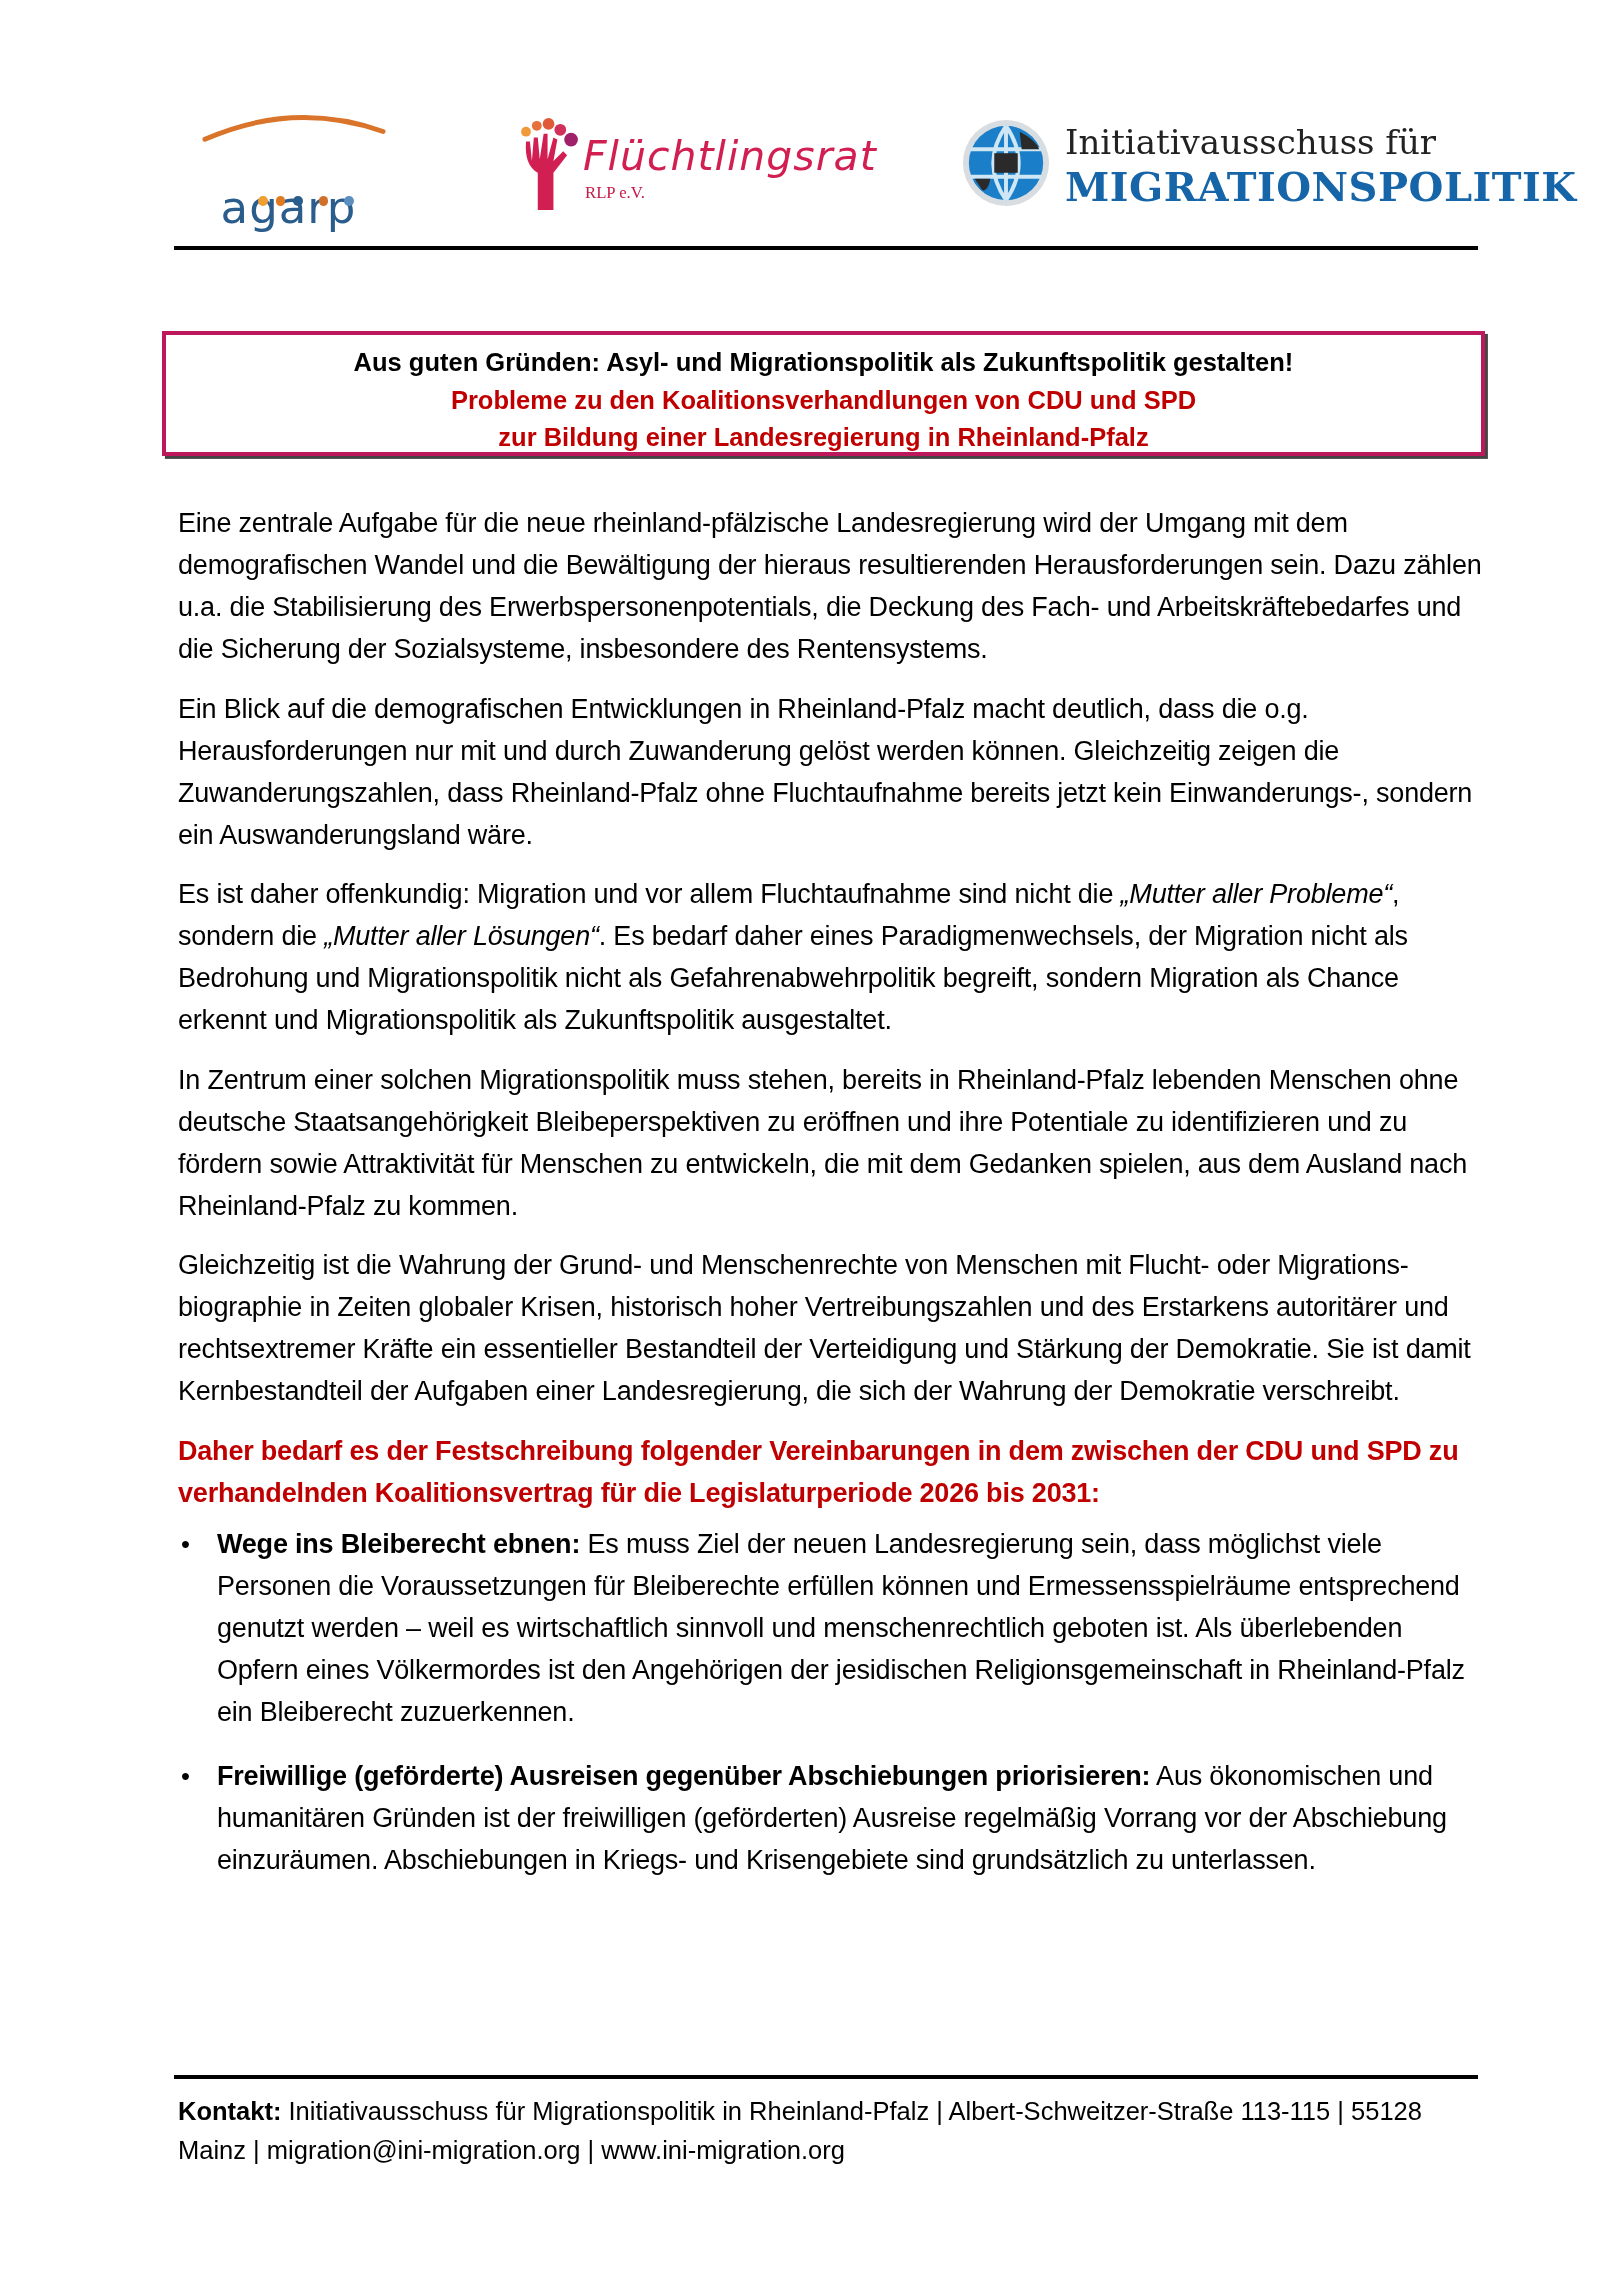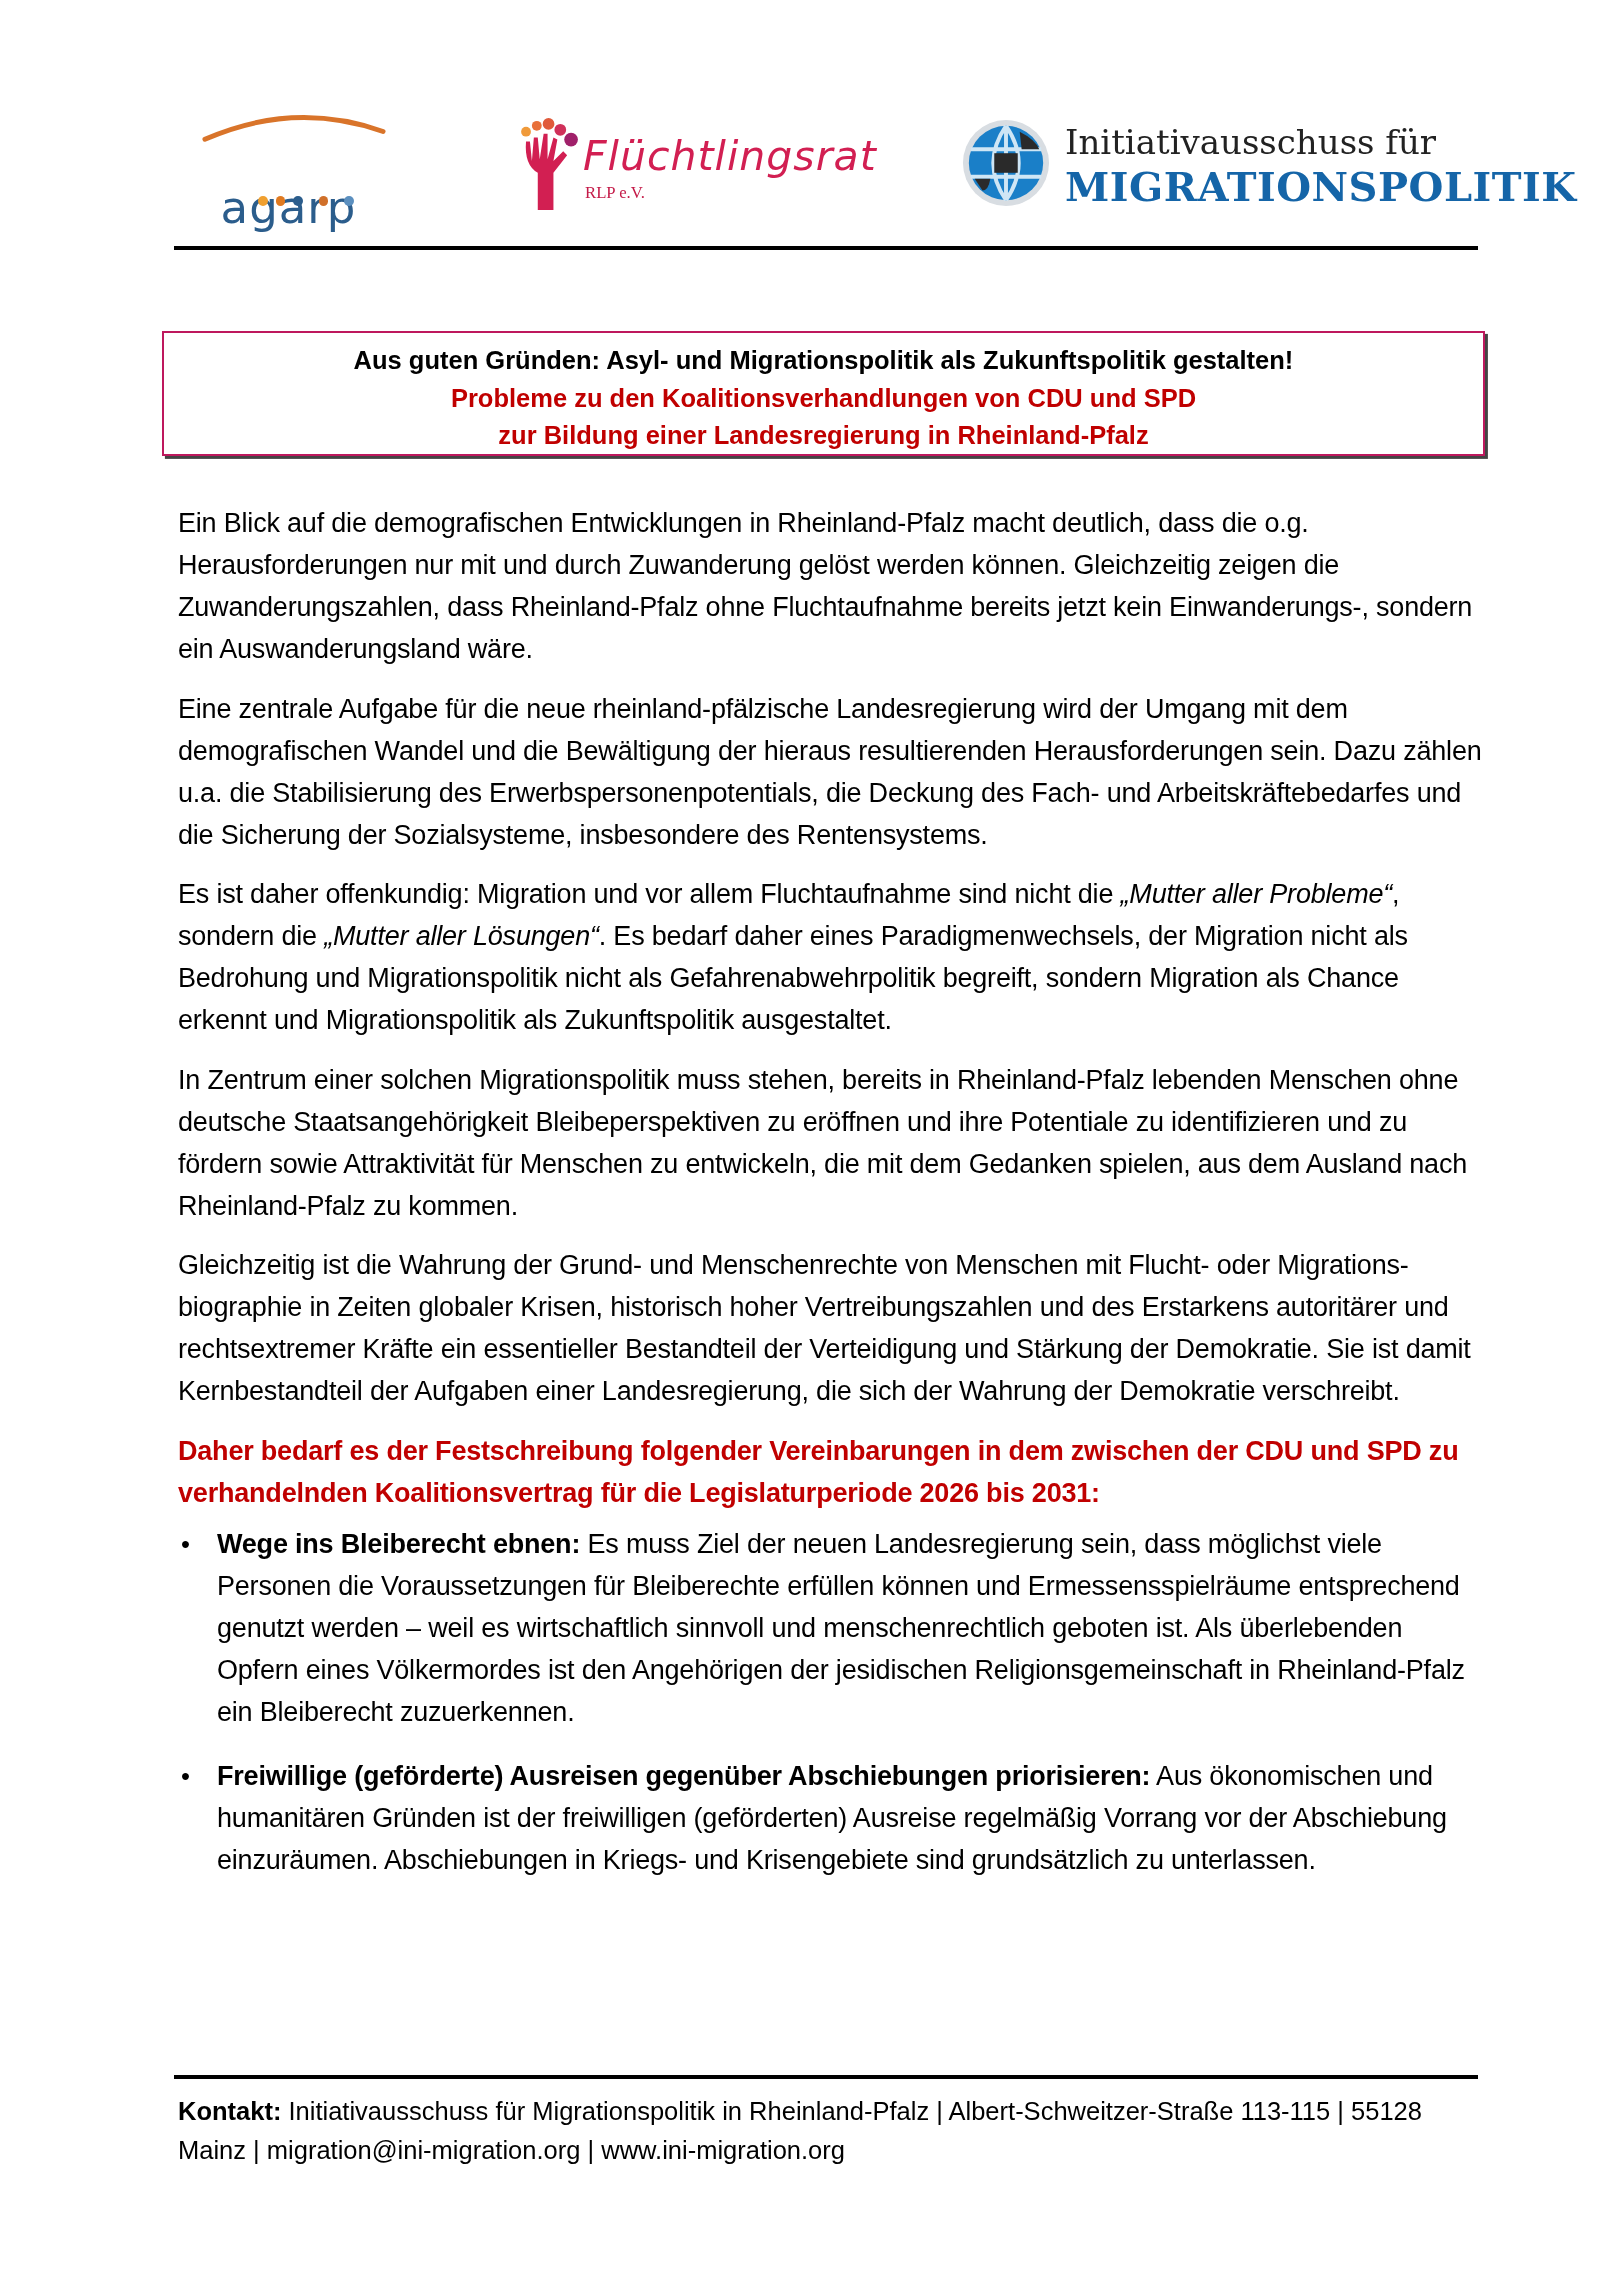--- a/index.html
+++ b/index.html
@@ -27,21 +27,21 @@
                     font-family: "DejaVu Serif", serif; white-space: nowrap; }
   .logo-im .line2 { position: absolute; left: 104px; top: 45px; font-size: 40px; color: #1565a8;
                     font-family: "DejaVu Serif", serif; font-weight: bold; white-space: nowrap; letter-spacing: 0.5px; }
 
   .rule { position: absolute; left: 174px; width: 1304px; height: 3.9px; background: #000; }
   .rule.top { top: 246px; }
   .rule.bottom { top: 2075px; }
 
   
   .title-box { position: absolute; left: 162px; top: 331px; width: 1323px; height: 125px;
-               border: 2px solid #be185d; box-shadow: 2.9px 2.9px 0 #444; box-sizing: border-box;
+               border: 4px solid #be185d; box-shadow: 2.9px 2.9px 0 #444; box-sizing: border-box;
                text-align: center; padding-top: 7.8px; }
   .title-box .t1 { font-size: 25.5px; font-weight: bold; line-height: 39px; color: #000; }
   .title-box .t2, .title-box .t3 { font-size: 25.5px; font-weight: bold; line-height: 37px; color: #c00000; }
 
   
   .content { position: absolute; left: 178px; top: 502px; width: 1304px; }
   .para { font-size: 27px; line-height: 42px; margin: 0 0 17.6px 0; letter-spacing: -0.2px; }
   .para i { font-style: italic; }
   .para.red { color: #c00000; font-weight: bold; margin-top: 2px; margin-bottom: 9px; }
   .bullets { list-style: none; margin: 0; padding: 0; }
@@ -99,22 +99,22 @@
 
 <div class="rule top"></div>
 
 <div class="title-box">
   <div class="t1">Aus guten Gründen: Asyl- und Migrationspolitik als Zukunftspolitik gestalten!</div>
   <div class="t2">Probleme zu den Koalitionsverhandlungen von CDU und SPD</div>
   <div class="t3">zur Bildung einer Landesregierung in Rheinland-Pfalz</div>
 </div>
 
 <div class="content">
+  <p class="para">Eine zentrale Aufgabe für die neue rheinland-pfälzische Landesregierung wird der Umgang mit dem demografischen Wandel und die Bewältigung der hieraus resultierenden Herausforderungen sein. Dazu zählen u.a. die Stabilisierung des Erwerbspersonenpotentials, die Deckung des Fach- und Arbeitskräftebedarfes und die Sicherung der Sozialsysteme, insbesondere des Rentensystems.</p>
   <p class="para">Ein Blick auf die demografischen Entwicklungen in Rheinland-Pfalz macht deutlich, dass die o.g. Herausforderungen nur mit und durch Zuwanderung gelöst werden können. Gleichzeitig zeigen die Zuwanderungszahlen, dass Rheinland-Pfalz ohne Fluchtaufnahme bereits jetzt kein Einwande­rungs-, sondern ein Auswanderungsland wäre.</p>
-  <p class="para">Eine zentrale Aufgabe für die neue rheinland-pfälzische Landesregierung wird der Umgang mit dem demografischen Wandel und die Bewältigung der hieraus resultierenden Herausforderungen sein. Dazu zählen u.a. die Stabilisierung des Erwerbspersonenpotentials, die Deckung des Fach- und Arbeitskräftebedarfes und die Sicherung der Sozialsysteme, insbesondere des Rentensystems.</p>
   <p class="para"><span>Es ist daher offenkundig: Migration und vor allem Fluchtaufnahme sind nicht die </span><i>„Mutter aller Probleme“</i><span>, sondern die </span><i>„Mutter aller Lösungen“</i><span>. Es bedarf daher eines Paradigmenwechsels, der Migration nicht als Bedrohung und Migrationspolitik nicht als Gefahrenabwehrpolitik begreift, son­dern Migration als Chance erkennt und Migrationspolitik als Zukunftspolitik ausgestaltet.</span></p>
   <p class="para">In Zentrum einer solchen Migrationspolitik muss stehen, bereits in Rheinland-Pfalz lebenden Men­schen ohne deutsche Staatsangehörigkeit Bleibeperspektiven zu eröffnen und ihre Potentiale zu identifizieren und zu fördern sowie Attraktivität für Menschen zu entwickeln, die mit dem Gedan­ken spielen, aus dem Ausland nach Rheinland-Pfalz zu kommen.</p>
   <p class="para">Gleichzeitig ist die Wahrung der Grund- und Menschenrechte von Menschen mit Flucht- oder Mig­rations-biographie in Zeiten globaler Krisen, historisch hoher Vertreibungszahlen und des Erstar­kens autoritärer und rechtsextremer Kräfte ein essentieller Bestandteil der Verteidigung und Stär­kung der Demokratie. Sie ist damit Kernbestandteil der Aufgaben einer Landesregierung, die sich der Wahrung der Demokratie verschreibt.</p>
   <p class="para red">Daher bedarf es der Festschreibung folgender Vereinbarungen in dem zwischen der CDU und SPD zu verhandelnden Koalitionsvertrag für die Legislaturperiode 2026 bis 2031:</p>
   <ul class="bullets">
     <li>
       <span class="bullet">•</span><b>Wege ins Bleiberecht ebnen:</b><span> Es muss Ziel der neuen Landesregierung sein, dass möglichst viele Personen die Voraussetzungen für Bleiberechte erfüllen können und Ermessensspielräume ent­sprechend genutzt werden – weil es wirtschaftlich sinnvoll und menschenrechtlich geboten ist. Als überlebenden Opfern eines Völkermordes ist den Angehörigen der jesidischen Religionsge­meinschaft in Rheinland-Pfalz ein Bleiberecht zuzuerkennen.</span>
     </li>
     <li>
       <span class="bullet">•</span><b>Freiwillige (geförderte) Ausreisen gegenüber Abschiebungen priorisieren:</b><span> Aus ökonomischen und humanitären Gründen ist der freiwilligen (geförderten) Ausreise regelmäßig Vorrang vor der Abschiebung einzuräumen. Abschiebungen in Kriegs- und Krisengebiete sind grundsätzlich zu unterlassen.</span>

